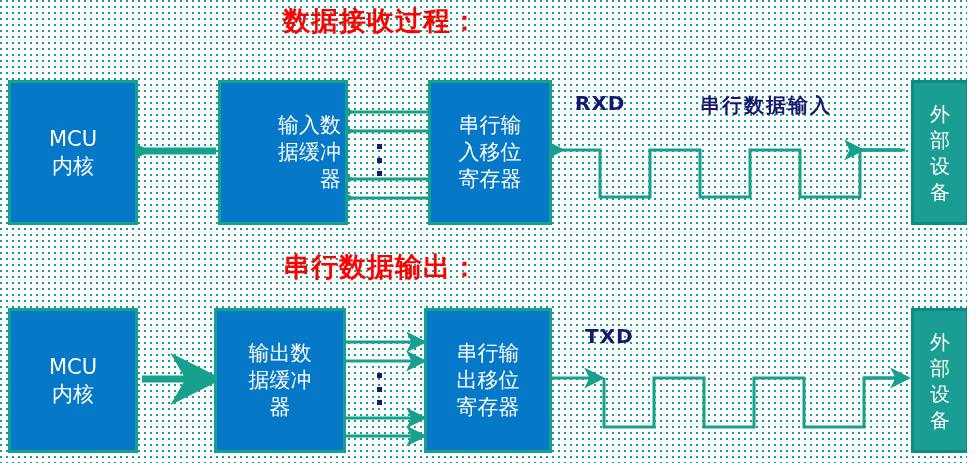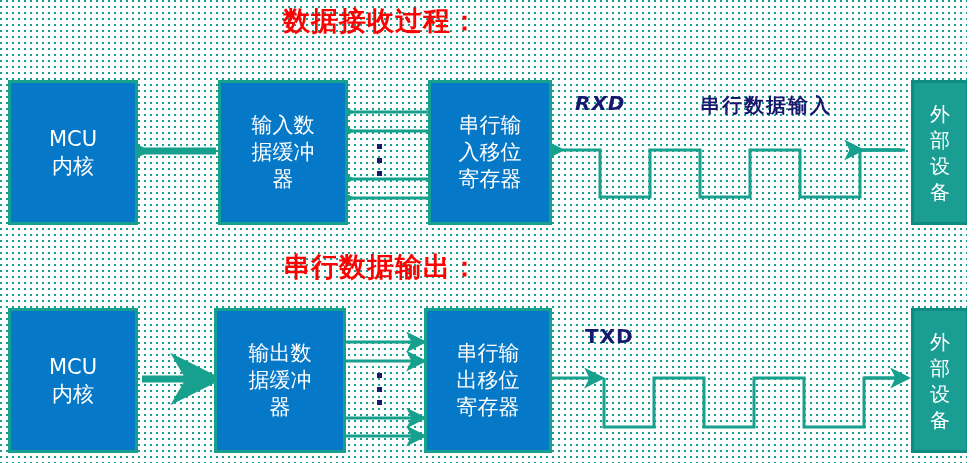--- a/index.html
+++ b/index.html
@@ -159,39 +159,39 @@
     </g>
   </svg>
 
   <div class="section-title" style="left:283px; top:6px;">数据接收过程：</div>
 
   <div class="blue-box" style="left:8px; top:80px; width:130px; height:145px;">
     <span class="inner" style="white-space:pre-line;">MCU
 内核</span>
   </div>
 
-  <div class="blue-box" style="left:218px; top:80px; width:130px; height:145px;">
+  <div class="blue-box" style="left:218px; top:80px; width:130px; height:145px;text-align:right;">
     <span class="inner" style="white-space:pre-line;">输入数
 据缓冲
 器</span>
   </div>
 
   <div class="vdots" style="left:376px; top:144px; width:6px; height:32px;">
     <i></i>
     <i></i>
     <i></i>
   </div>
 
   <div class="blue-box" style="left:428px; top:80px; width:124px; height:145px;">
     <span class="inner" style="white-space:pre-line;">串行输
 入移位
 寄存器</span>
   </div>
 
-  <div class="navy-label sig" style="left:575px; top:91px;font-style:italic;">RXD</div>
+  <div class="navy-label sig" style="left:575px; top:91px;">RXD</div>
 
   <div class="navy-label desc" style="left:700px; top:92px;">串行数据输入</div>
 
   <div class="teal-box" style="left:911px; top:80px; width:58px; height:145px;">
     <span class="inner" style="white-space:pre-line;">外
 部
 设
 备</span>
   </div>
 

